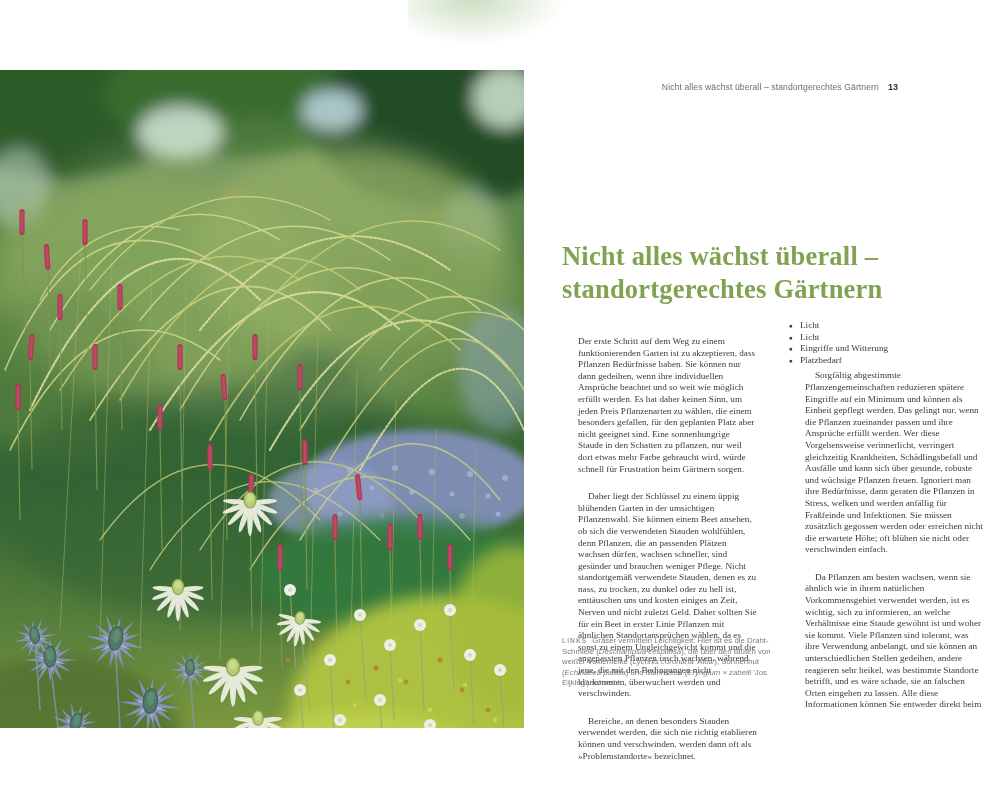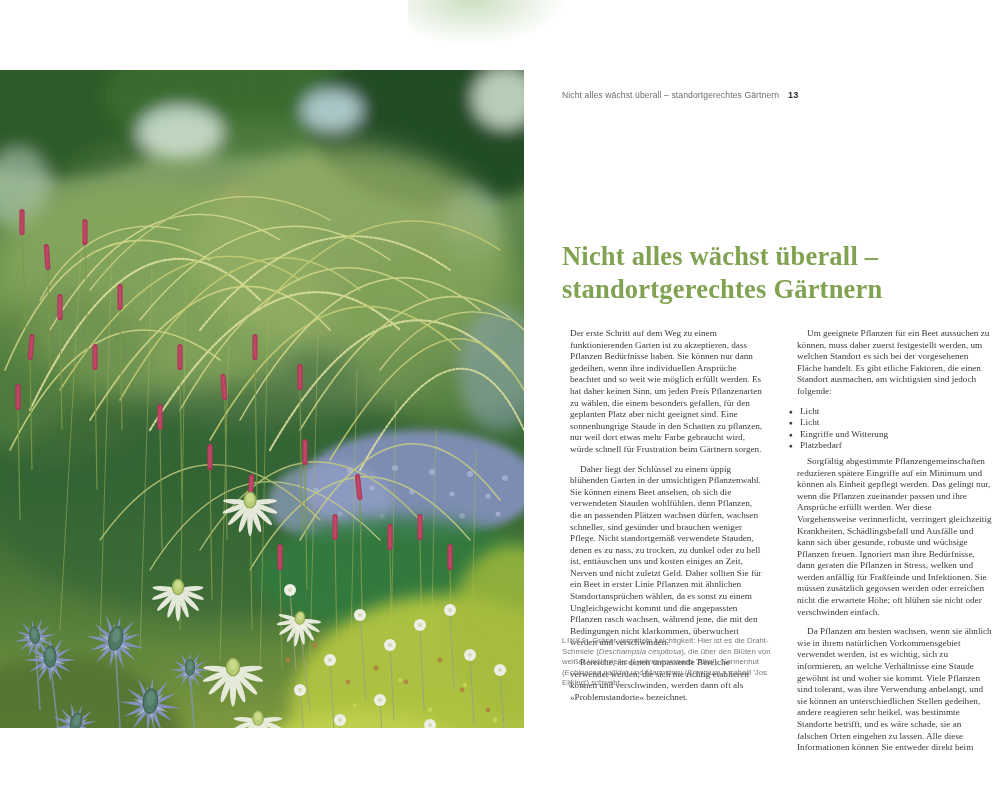--- a/index.html
+++ b/index.html
@@ -12,42 +12,42 @@
     position:absolute;left:408px;top:0;width:170px;height:72px;
     background:radial-gradient(ellipse 130px 62px at 38% 0%,rgba(152,192,132,.5),rgba(152,192,132,0) 72%);
     pointer-events:none;
   }
   .photo{
     position:absolute;left:0;top:70px;width:524px;height:658px;overflow:hidden;background:#3f6b38;
   }
   .photo svg{display:block;}
 
   .running-head{
-    position:absolute;left:562px;top:90px;width:436px;
-    text-align:left;font-size:8.6px;color:#6d6d6d;letter-spacing:.1px;
+    position:absolute;left:562px;top:82px;width:436px;
+    text-align:center;font-size:8.6px;color:#6d6d6d;letter-spacing:.1px;
   }
   .running-head .pagenum{font-weight:bold;color:#2f2f2f;margin-left:9px;font-size:9px;}
 
   .chapter-title{
     position:absolute;left:562px;top:222px;width:420px;
     font-family:"Liberation Serif","DejaVu Serif",serif;
     font-weight:bold;font-size:26.5px;line-height:33px;color:#81a351;
     letter-spacing:.2px;
   }
 
   .columns{
     position:absolute;left:562px;top:320px;width:438px;display:flex;gap:16px;
   }
   .col{
     width:211px;
     font-family:"Liberation Serif","DejaVu Serif",serif;
     font-size:9.2px;line-height:11.6px;color:#3b3b3b;
     text-align:left;hyphens:auto;-webkit-hyphens:auto;
   }
-  .col p{margin:8px;}
+  .col p{margin:16px;}
   .col p.indent{text-indent:10px;}
   .col p.sp{margin-top:4px;}
   .bullets{list-style:none;margin:0;padding:0;}
   .bullets li{padding-left:11px;position:relative;}
   .bullets li::before{content:"\25CF";position:absolute;left:0;top:0;font-size:6.5px;color:#3b3b3b;}
 
   .caption{
     position:absolute;left:562px;top:636px;width:216px;
     font-size:7.8px;line-height:10.6px;color:#7b7b7b;
   }
@@ -371,24 +371,23 @@
 <div class="running-head">
   <span>Nicht alles wächst überall – standortgerechtes Gärtnern</span><span class="pagenum">13</span>
 </div>
 
 <h1 class="chapter-title">Nicht alles wächst überall – standortgerechtes Gärtnern</h1>
 
 <div class="columns">
   <div class="col">
     <p>Der erste Schritt auf dem Weg zu einem funktionierenden Garten ist zu akzeptieren, dass Pflanzen Bedürfnisse haben. Sie können nur dann gedeihen, wenn ihre individuellen Ansprüche beachtet und so weit wie möglich erfüllt werden. Es hat daher keinen Sinn, um jeden Preis Pflanzenarten zu wählen, die einem besonders gefallen, für den geplanten Platz aber nicht geeignet sind. Eine sonnenhungrige Staude in den Schatten zu pflanzen, nur weil dort etwas mehr Farbe gebraucht wird, würde schnell für Frustration beim Gärtnern sorgen.</p>
     <p class="indent">Daher liegt der Schlüssel zu einem üppig blühenden Garten in der umsichtigen Pflanzenwahl. Sie können einem Beet ansehen, ob sich die verwendeten Stauden wohlfühlen, denn Pflanzen, die an passenden Plätzen wachsen dürfen, wachsen schneller, sind gesünder und brauchen weniger Pflege. Nicht standortgemäß verwendete Stauden, denen es zu nass, zu trocken, zu dunkel oder zu hell ist, enttäuschen uns und kosten einiges an Zeit, Nerven und nicht zuletzt Geld. Daher sollten Sie für ein Beet in erster Linie Pflanzen mit ähnlichen Standortansprüchen wählen, da es sonst zu einem Ungleichgewicht kommt und die angepassten Pflanzen rasch wachsen, während jene, die mit den Bedingungen nicht klarkommen, überwuchert werden und verschwinden.</p>
-    <p class="indent">Bereiche, an denen unpassende Bereiche verwendet werden, die sich nie richtig etablieren können und verschwinden, werden dann oft als »Problemstandorte« bezeichnet.</p>
+    <p class="indent">Bereiche, an denen besonders Stauden verwendet werden, die sich nie richtig etablieren können und verschwinden, werden dann oft als »Problemstandorte« bezeichnet.</p>
   </div>
   <div class="col">
-    <p class="indent">Um geeignete Pflanzen für ein Beet aussuchen zu können, muss daher zuerst festgestellt werden, um welchen Standort es sich bei der vorgesehenen Fläche handelt. Es gibt etliche Faktoren, die einen Standort ausmachen, am wichtigsten sind jedoch folgende:</p>
     <ul class="bullets">
       <li>Licht</li>
       <li>Licht</li>
       <li>Eingriffe und Witterung</li>
       <li>Platzbedarf</li>
     </ul>
     <p class="indent sp">Sorgfältig abgestimmte Pflanzengemeinschaften reduzieren spätere Eingriffe auf ein Minimum und können als Einheit gepflegt werden. Das gelingt nur, wenn die Pflanzen zueinander passen und ihre Ansprüche erfüllt werden. Wer diese Vorgehensweise verinnerlicht, verringert gleichzeitig Krankheiten, Schädlingsbefall und Ausfälle und kann sich über gesunde, robuste und wüchsige Pflanzen freuen. Ignoriert man ihre Bedürfnisse, dann geraten die Pflanzen in Stress, welken und werden anfällig für Fraßfeinde und Infektionen. Sie müssen zusätzlich gegossen werden oder erreichen nicht die erwartete Höhe; oft blühen sie nicht oder verschwinden einfach.</p>
     <p class="indent">Da Pflanzen am besten wachsen, wenn sie ähnlich wie in ihrem natürlichen Vorkommensgebiet verwendet werden, ist es wichtig, sich zu informieren, an welche Verhältnisse eine Staude gewöhnt ist und woher sie kommt. Viele Pflanzen sind tolerant, was ihre Verwendung anbelangt, und sie können an unterschiedlichen Stellen gedeihen, andere reagieren sehr heikel, was bestimmte Standorte betrifft, und es wäre schade, sie an falschen Orten eingehen zu lassen. Alle diese Informationen können Sie entweder direkt beim</p>
   </div>
 </div>

